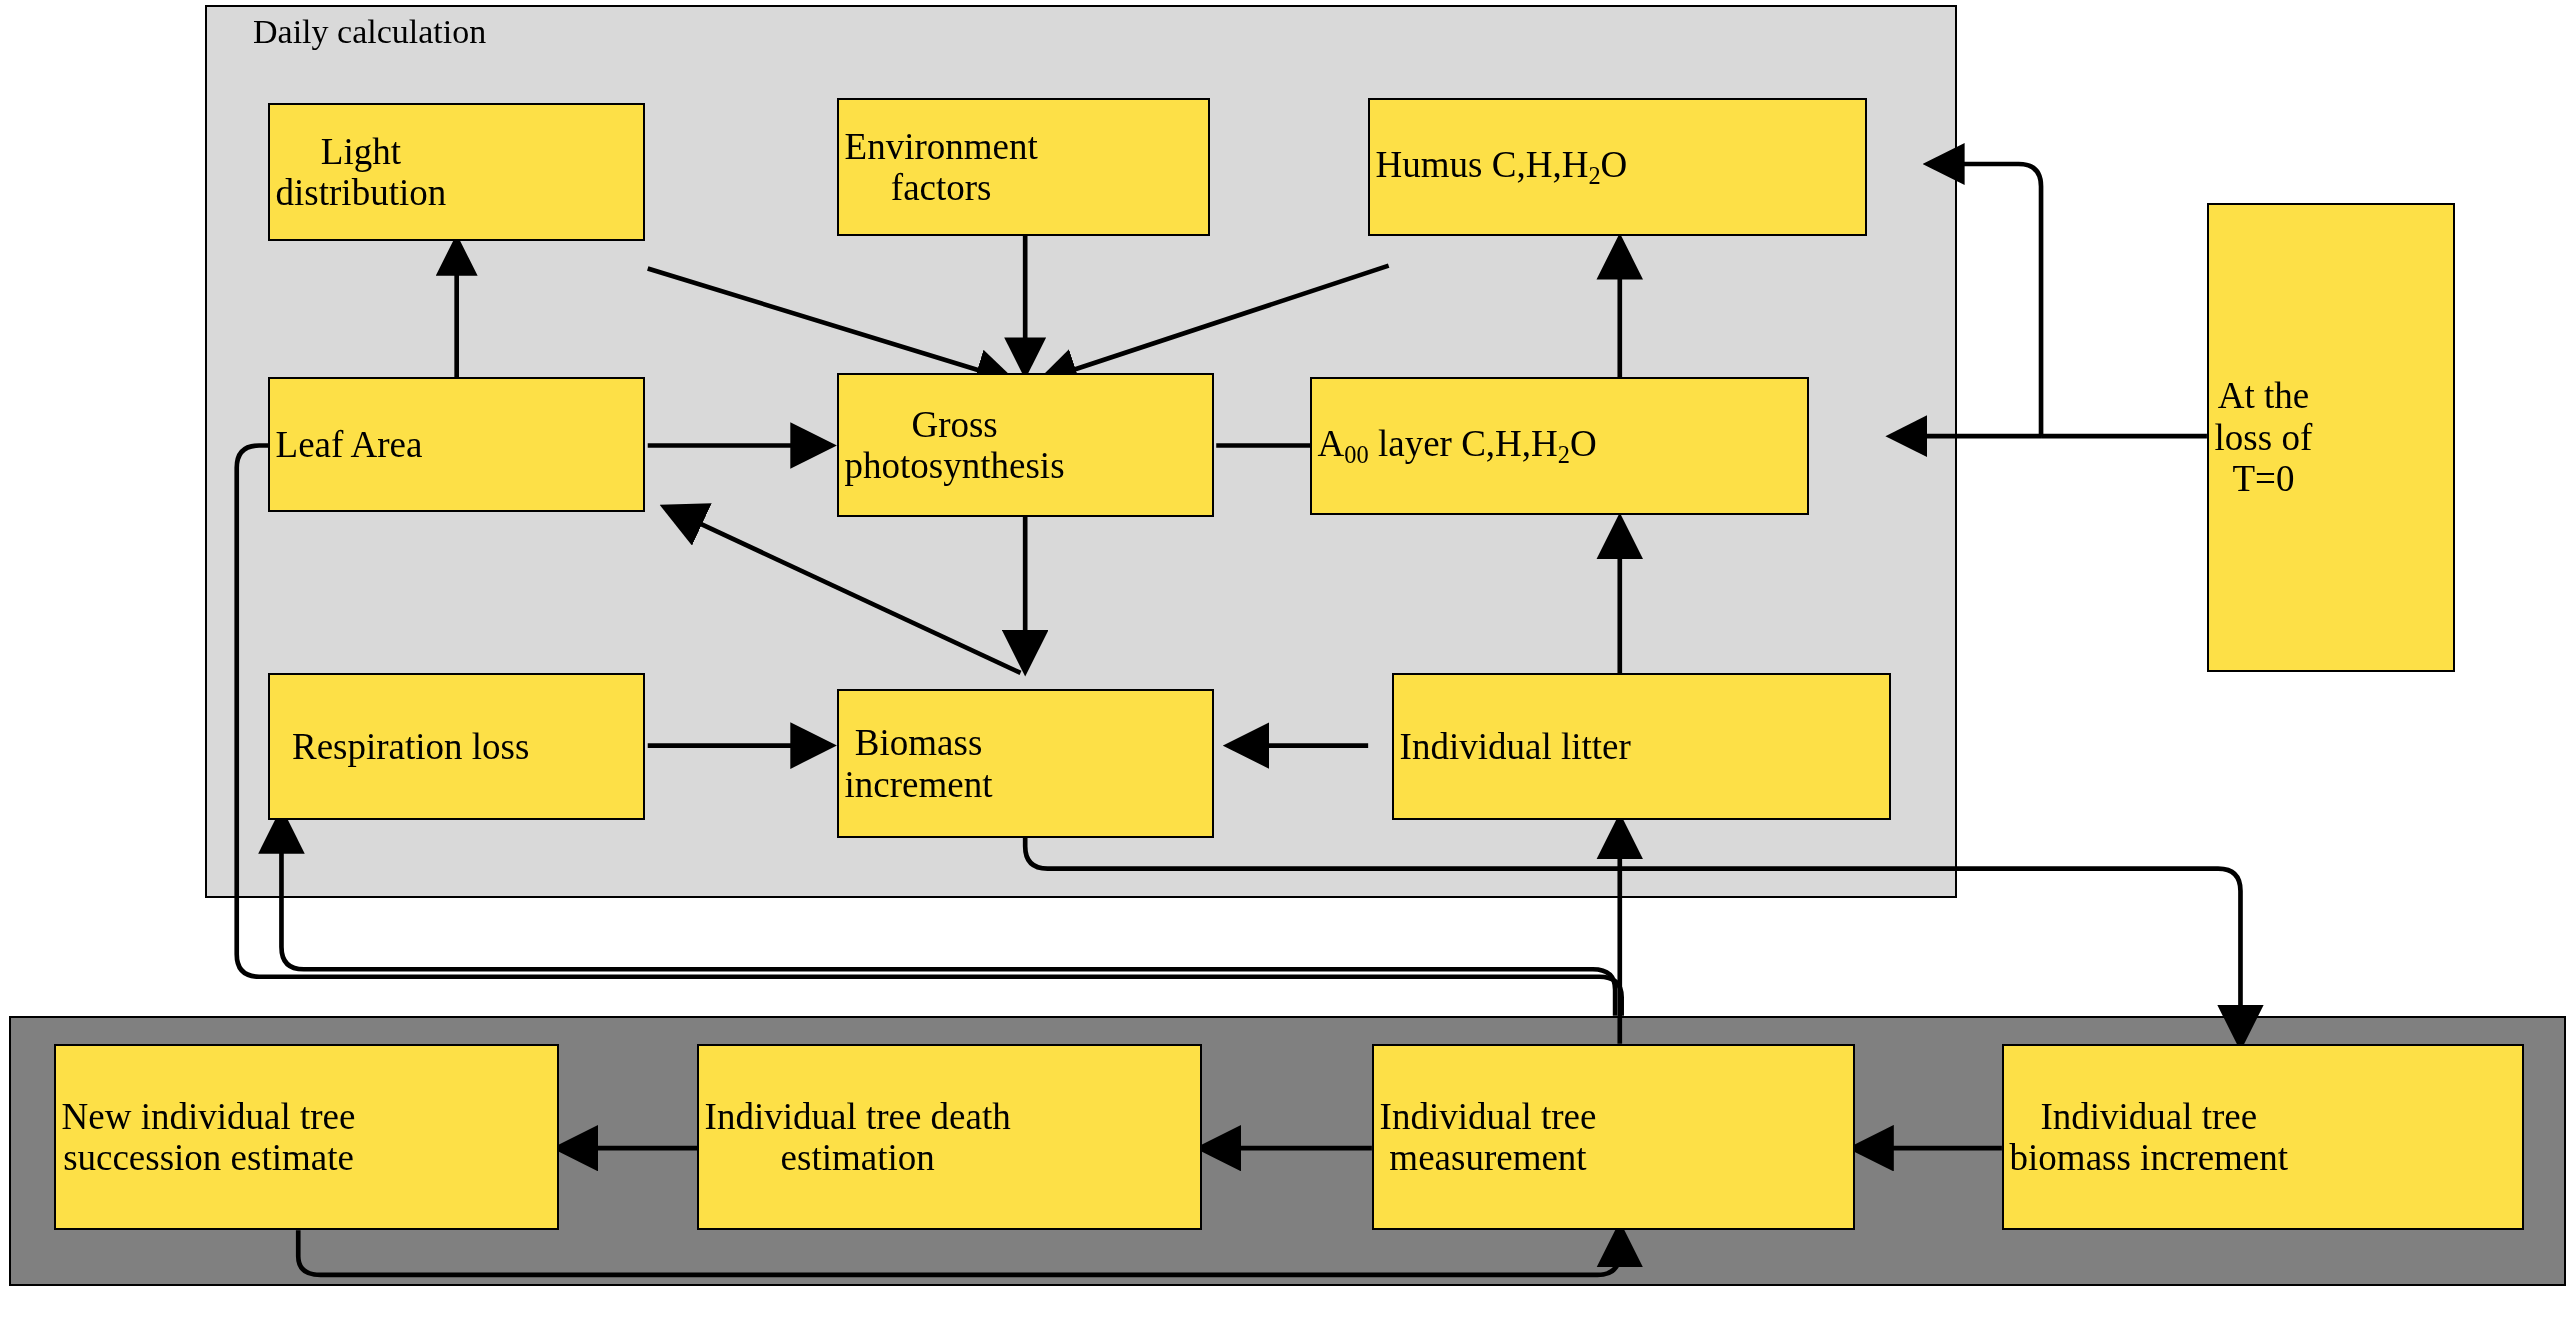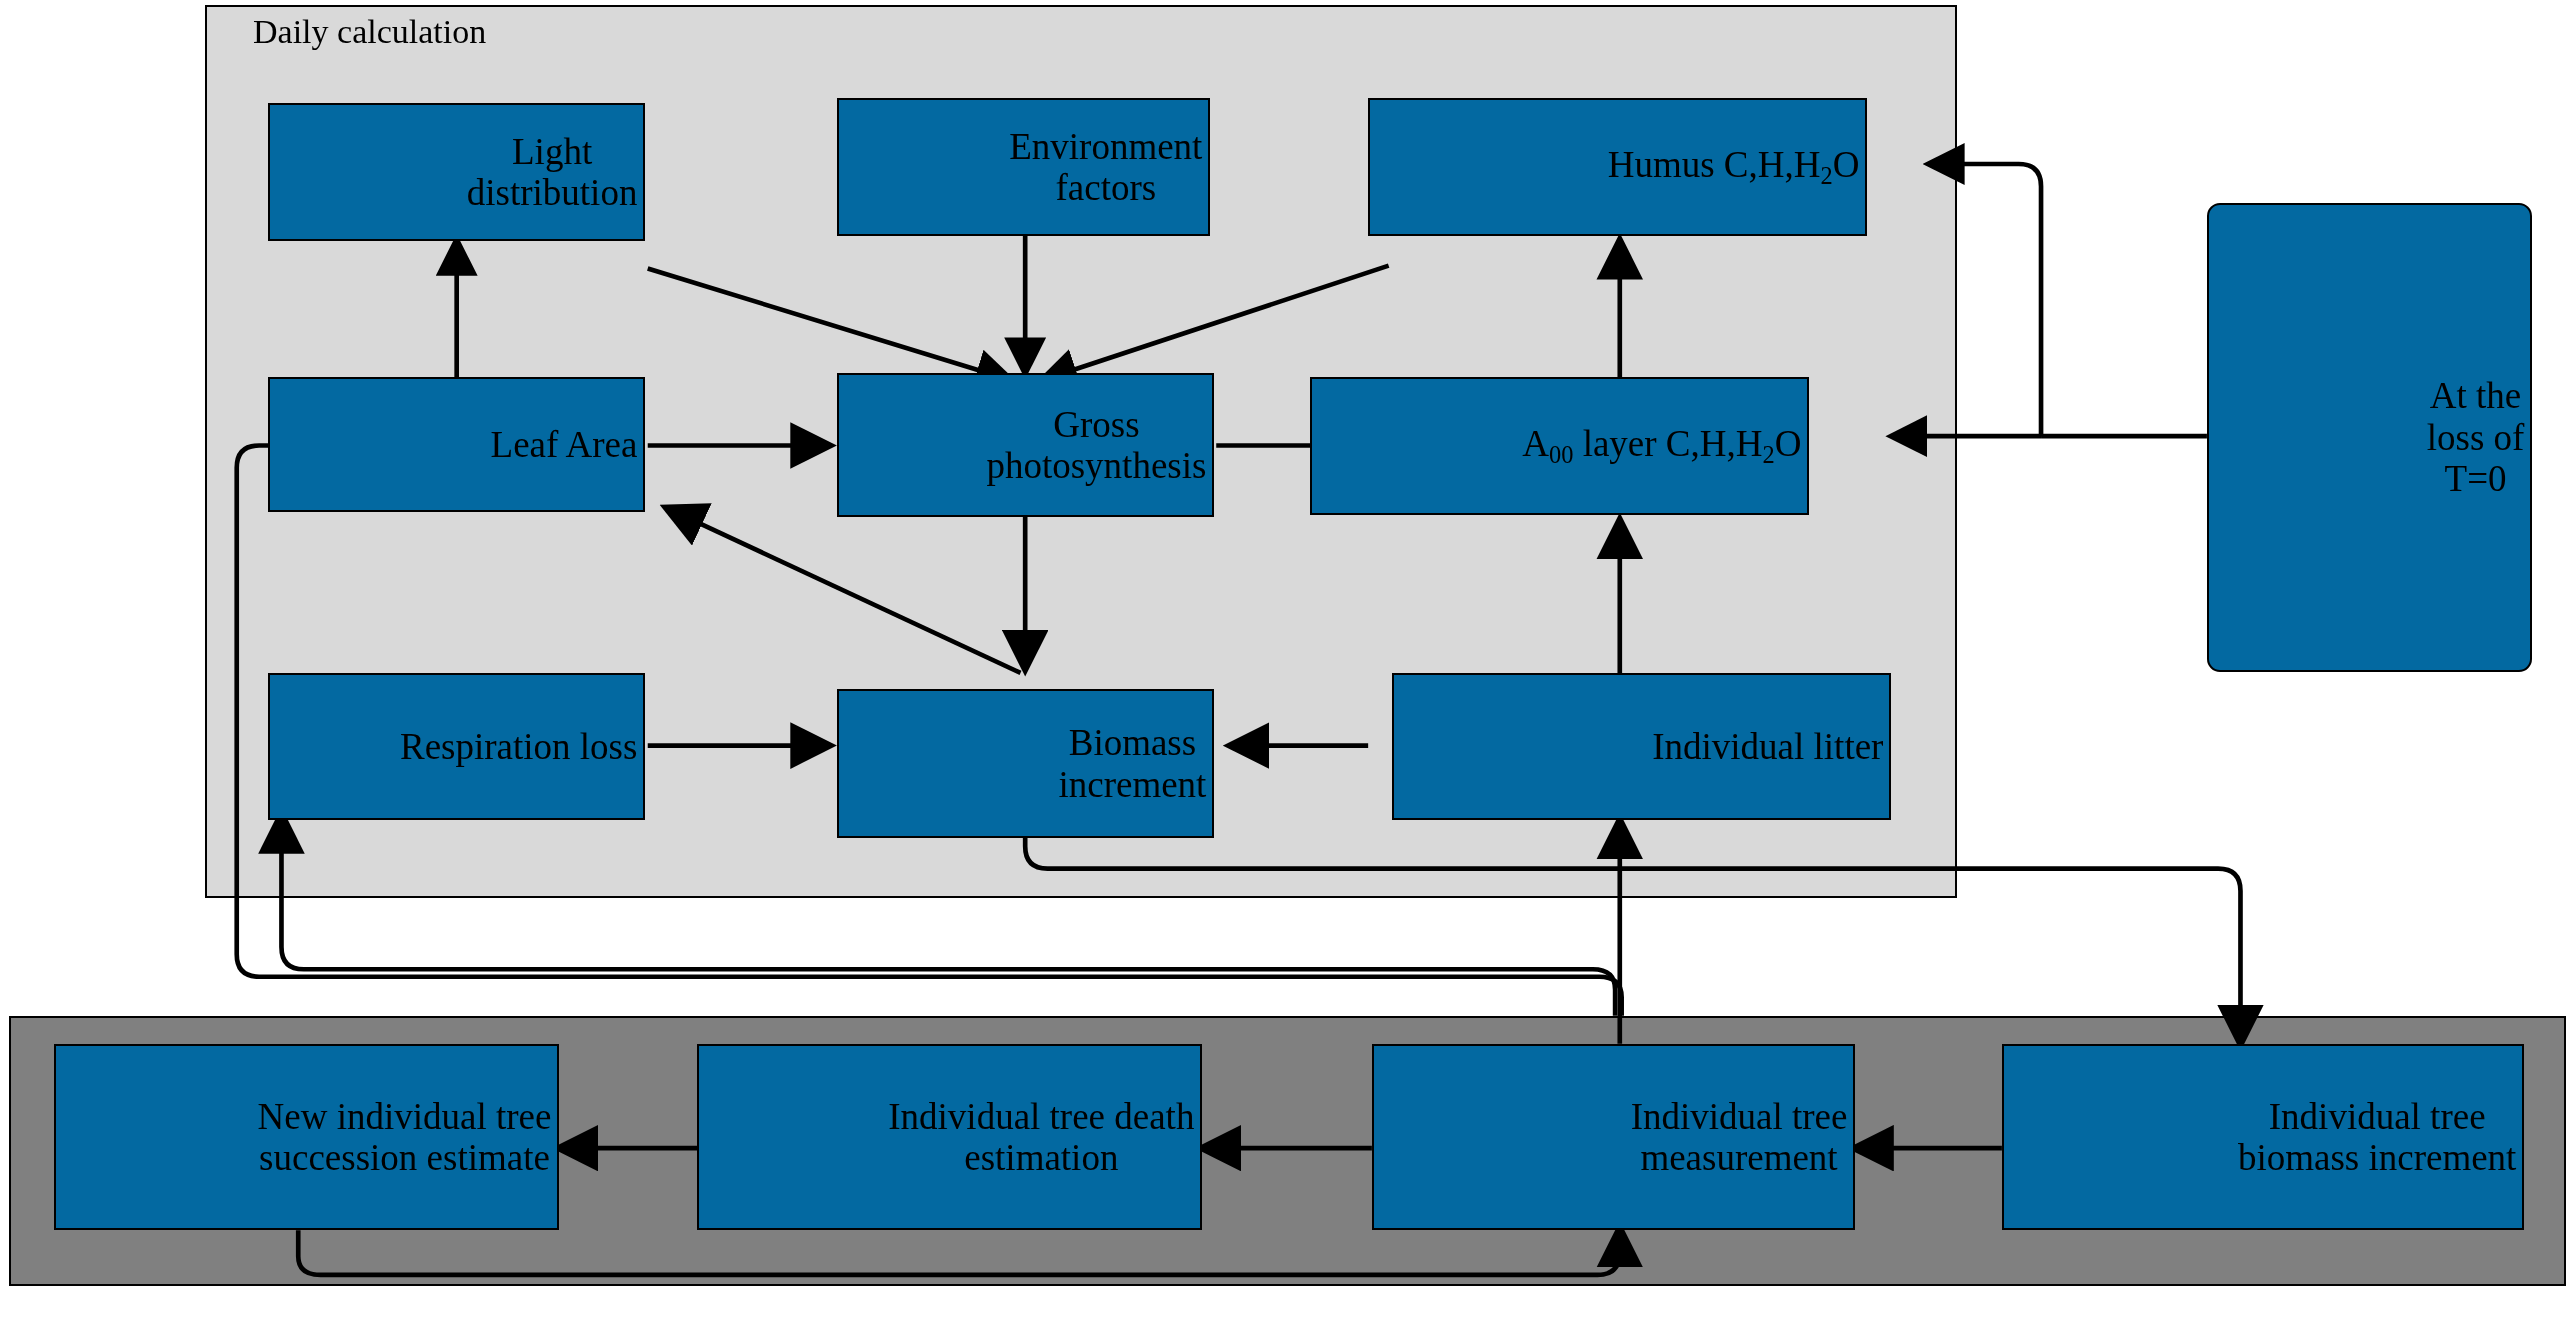--- a/index.html
+++ b/index.html
@@ -3,22 +3,22 @@
 <meta charset="utf-8">
 <style>
   html,body{margin:0;padding:0;background:#ffffff;}
   body{width:2576px;height:1329px;overflow:hidden;
        font-family:"Liberation Serif","DejaVu Serif",serif;}
   #stage{position:relative;width:2576px;height:1329px;background:#fff;}
   svg#wires{position:absolute;left:0;top:0;width:2576px;height:1329px;}
   .panel{position:absolute;box-sizing:border-box;}
   .panel-daily{background:#d9d9d9;border:2.8px solid #000;}
   .panel-yearly{background:#808080;border:2.8px solid #000;}
-  .node{position:absolute;box-sizing:border-box;background:#0369a1;border:2.8px solid #000;
-        display:flex;align-items:center;justify-content:flex-end;text-align:center;
+  .node{position:absolute;box-sizing:border-box;background:#fde047;border:2.8px solid #000;
+        display:flex;align-items:center;justify-content:flex-start;text-align:center;
         font-size:37px;line-height:1.12;color:#000;padding:1.9px 5.6px;}
   .caption{position:absolute;font-size:34px;color:#000;white-space:nowrap;}
   sub{font-size:0.66em;vertical-align:-0.28em;}
 </style>
 </head>
 <body>
 
 <div id="stage">
 
   <div class="panel panel-daily" style="left:205px;top:4.7px;width:1752px;height:893px;"></div>
@@ -113,21 +113,21 @@
   <div class="node" style="left:268px;top:377px;width:377px;height:135px;">
     <span>Leaf Area</span>
   </div>
 
   <div class="node" style="left:1310px;top:377px;width:499px;height:138px;">
     <div>
       <span>A</span><sub>00</sub><span> layer C,H,H</span><sub>2</sub><span>O</span>
     </div>
   </div>
 
-  <div class="node" style="left:2207px;top:203px;width:325px;height:469px;border-radius:13px;">
+  <div class="node" style="left:2207px;top:203px;width:248px;height:469px;">
     <div>
       <span>At the</span><br>
       <span>loss of</span><br>
       <span>T=0</span>
     </div>
   </div>
 
   <div class="node" style="left:268px;top:673px;width:377px;height:147px;padding-left:22px;">
     <span>Respiration loss</span>
   </div>

